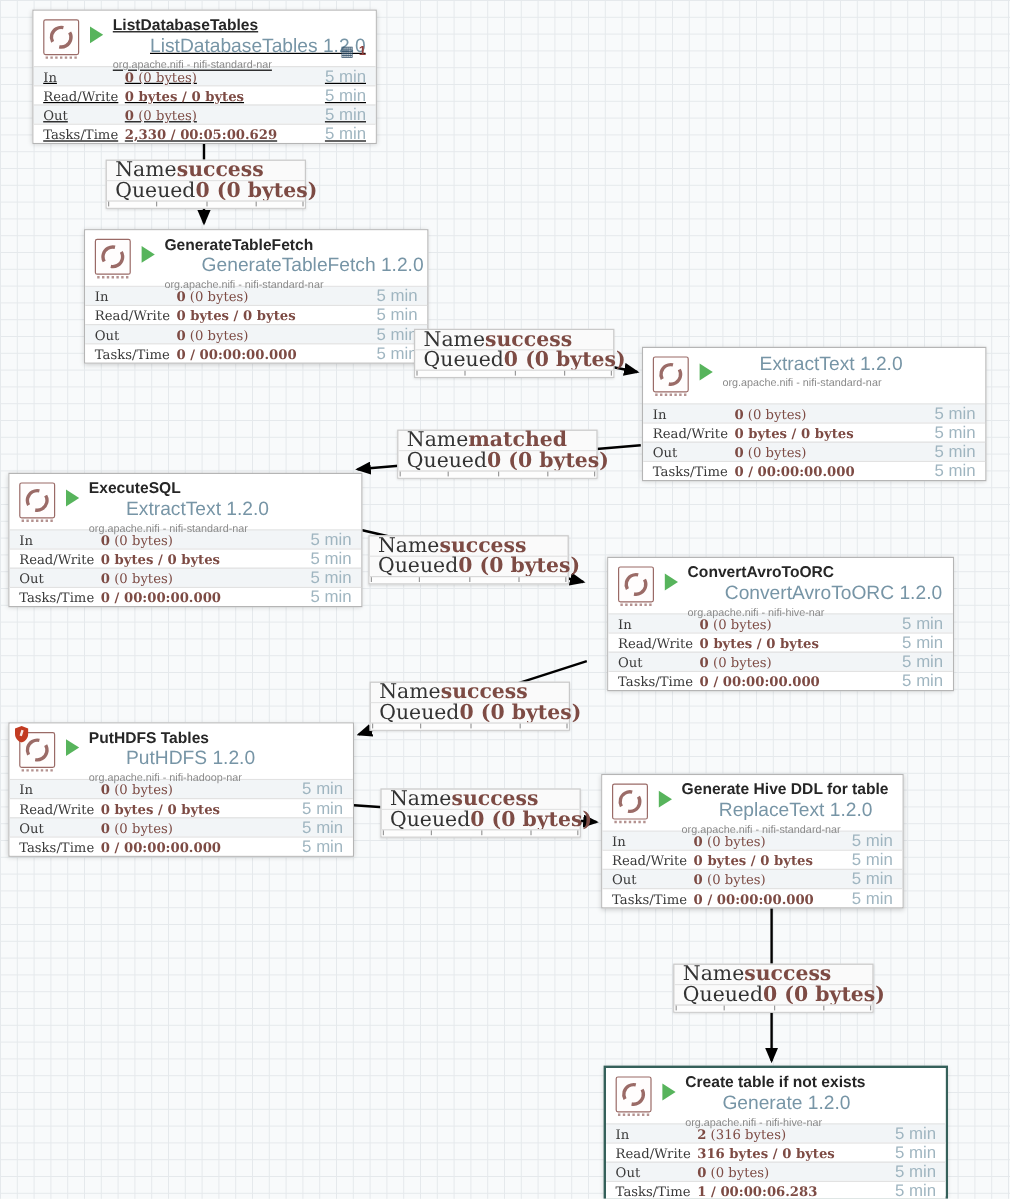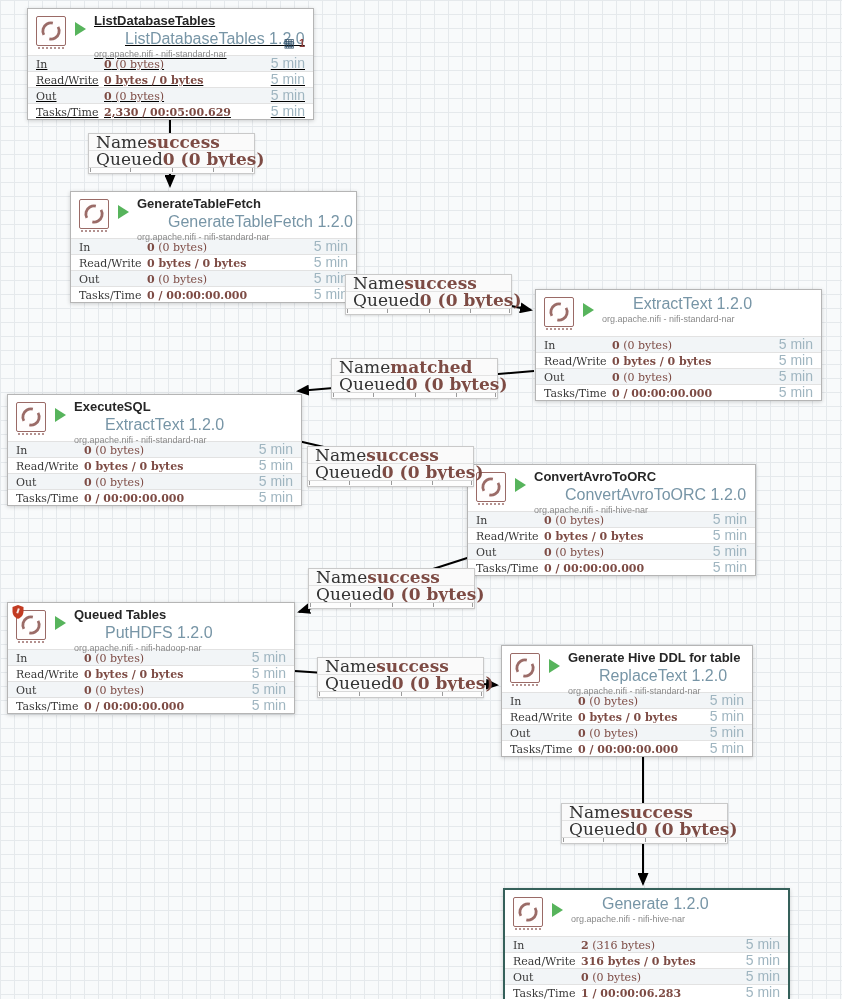--- a/index.html
+++ b/index.html
@@ -65,21 +65,21 @@
   .cl-meter i:nth-child(1){left:1px;}
   .cl-meter i:nth-child(2){left:25%;}
   .cl-meter i:nth-child(3){left:50%;}
   .cl-meter i:nth-child(4){left:75%;}
   .cl-meter i:nth-child(5){right:1px;}
   
   .p0{left:27px; top:8px;  width:287px;text-decoration:underline;}
   .p1{left:30px; top:191px;width:287px;margin-left:40px;}
   .p2{left:535px;top:289px;width:287px;}
   .p3{left:7px;  top:355px;width:295px;margin-top:39px;}
-  .p4{left:467px;top:464px;width:289px;}
+  .p4{left:506px;top:464px;width:289px;}
   .p5{left:7px;  top:602px;width:288px;}
   .p6{left:501px;top:645px;width:252px;}
   .p7{left:503px;top:888px;width:287px;height:111px;}
   .l0{left:88px; top:133px;}
   .l1{left:345px;top:274px;}
   .l2{left:331px;top:358px;}
   .l3{left:307px;top:446px;}
   .l4{left:308px;top:568px;}
   .l5{left:317px;top:657px;}
   .l6{left:561px;top:803px;}
@@ -297,21 +297,21 @@
               <path d="M6 0 L11.5 2 V6.4 C11.5 10.2 8.8 12.8 6 13.8 C3.2 12.8 0.5 10.2 0.5 6.4 V2 Z" fill="#c23b22"></path>
               <rect x="5" y="3.4" width="2" height="5" fill="#f7e9e6" transform="rotate(18 6 6)"></rect>
             </svg>
         </span>
         <svg viewBox="0 0 24 24">
           <circle cx="12" cy="12" r="7" fill="none" stroke="#9b6b67" stroke-width="2.4" stroke-dasharray="16 6" transform="rotate(-30 12 12)"></circle>
         </svg>
       </div>
       <span class="run"></span>
       <div class="p-titles">
-        <div class="p-title">Queued Tables</div>
+        <div class="p-title">PutHDFS Tables</div>
         <div class="p-type">PutHDFS 1.2.0</div>
         <div class="p-bundle">org.apache.nifi - nifi-hadoop-nar</div>
       </div>
 
     </div>
     <div class="p-row alt">
       <span class="rl">In</span>
       <span class="rv"><b>0</b><span> (0 bytes)</span></span>
       <span class="rt">5 min</span>
     </div>
@@ -371,20 +371,21 @@
     <div class="processor p7 selected">
     <div class="p-header">
       <div class="p-icon">
 
         <svg viewBox="0 0 24 24">
           <circle cx="12" cy="12" r="7" fill="none" stroke="#9b6b67" stroke-width="2.4" stroke-dasharray="16 6" transform="rotate(-30 12 12)"></circle>
         </svg>
       </div>
       <span class="run"></span>
       <div class="p-titles">
+        <div class="p-title">Create table if not exists</div>
         <div class="p-type">Generate 1.2.0</div>
         <div class="p-bundle">org.apache.nifi - nifi-hive-nar</div>
       </div>
 
     </div>
     <div class="p-row alt">
       <span class="rl">In</span>
       <span class="rv"><b>2</b><span> (316 bytes)</span></span>
       <span class="rt">5 min</span>
     </div>

